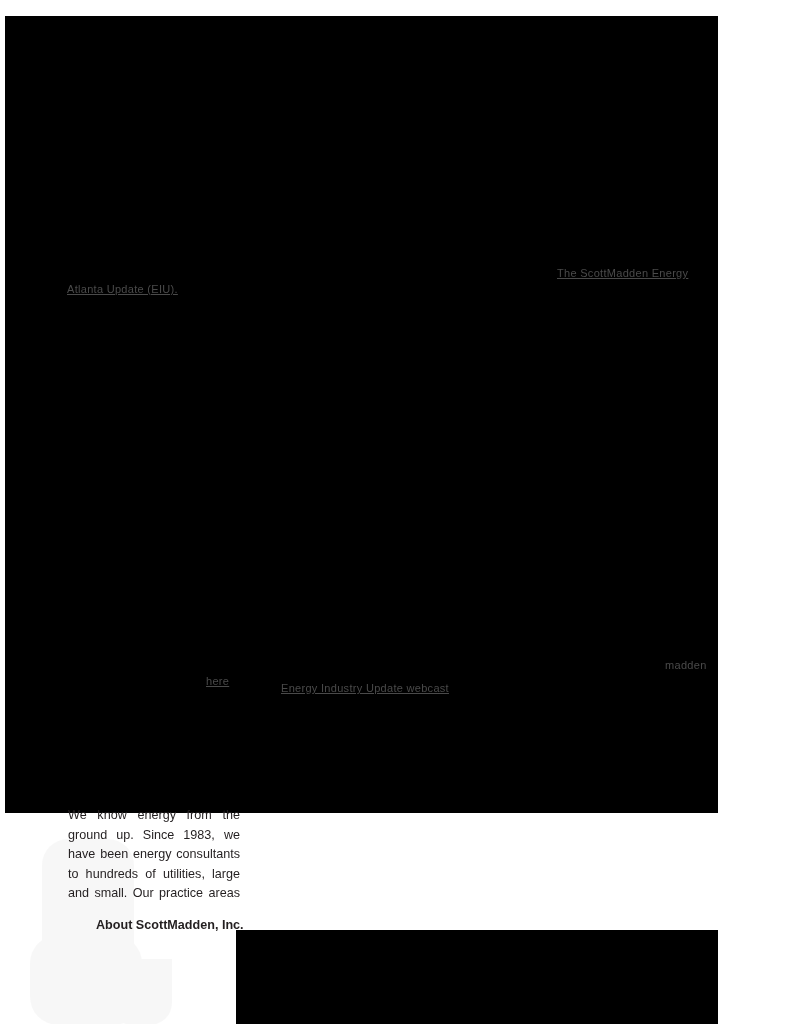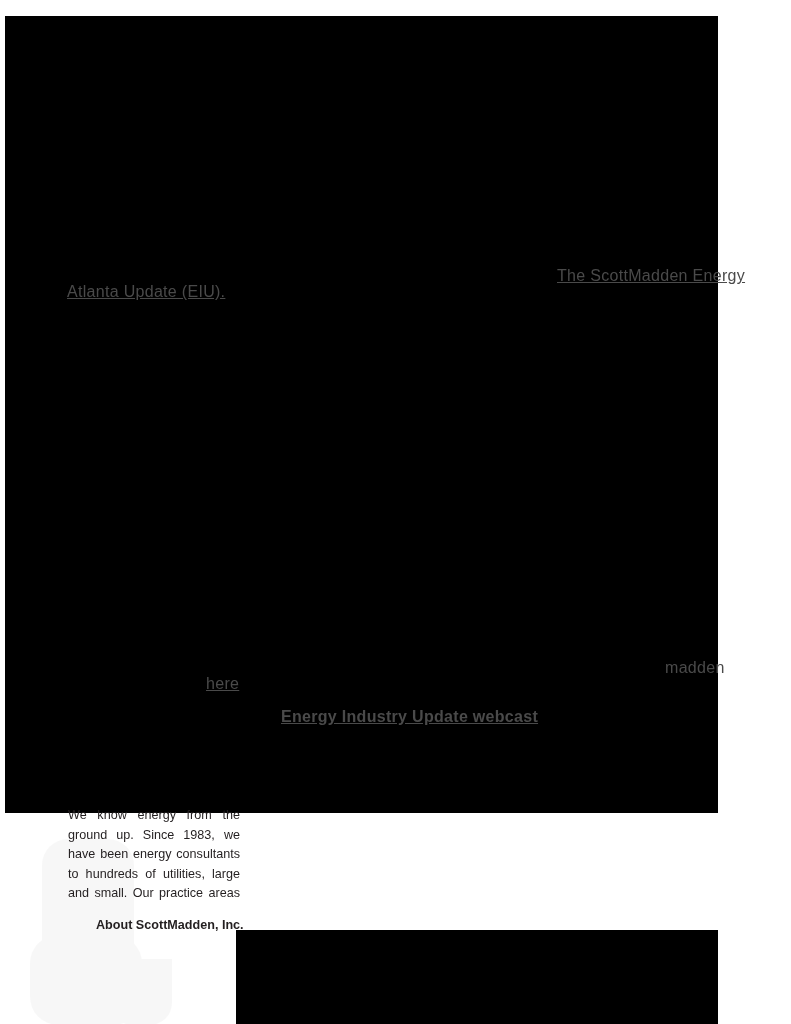--- a/index.html
+++ b/index.html
@@ -136,31 +136,31 @@
   }
   
   #blk-main   { left: 5px;   top: 16px;  width: 713px; height: 797px; }
   
   #blk-bottom { left: 236px; top: 930px; width: 482px; height: 94px; }
 
   
   .ghost {
     position: absolute;
     color: #4a4a4a;
-    font-size: 16px;
+    font-size: 11px;
     letter-spacing: 0.3px;
     white-space: nowrap;
     font-family: "Liberation Sans", sans-serif;
   }
   .ghost.u { text-decoration: underline; }
 
   #g-eiu      { left: 67px;  top: 283px; }
   #g-energy   { left: 557px; top: 267px; }
   #g-here     { left: 206px; top: 675px; }
-  #g-webcast  { left: 281px; top: 708px; font-weight: bold; }
+  #g-webcast  { left: 281px; top: 682px; }
   #g-article  { left: 665px; top: 659px; }
 
   
   .body-text {
     position: absolute;
     left: 68px;
     top: 806px;
     width: 172px;
     font-size: 12.6px;
     line-height: 19.6px;

